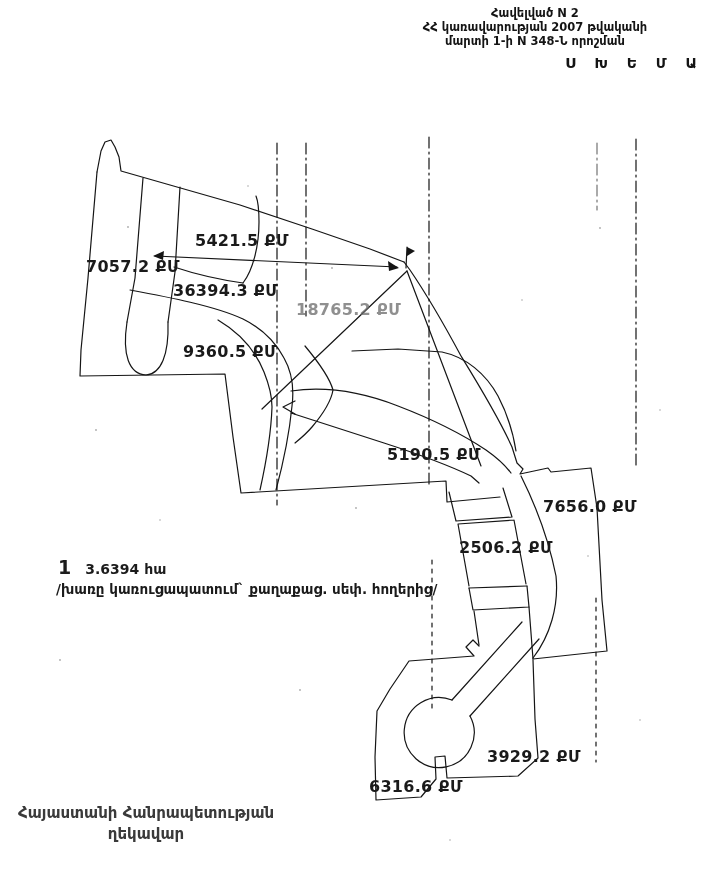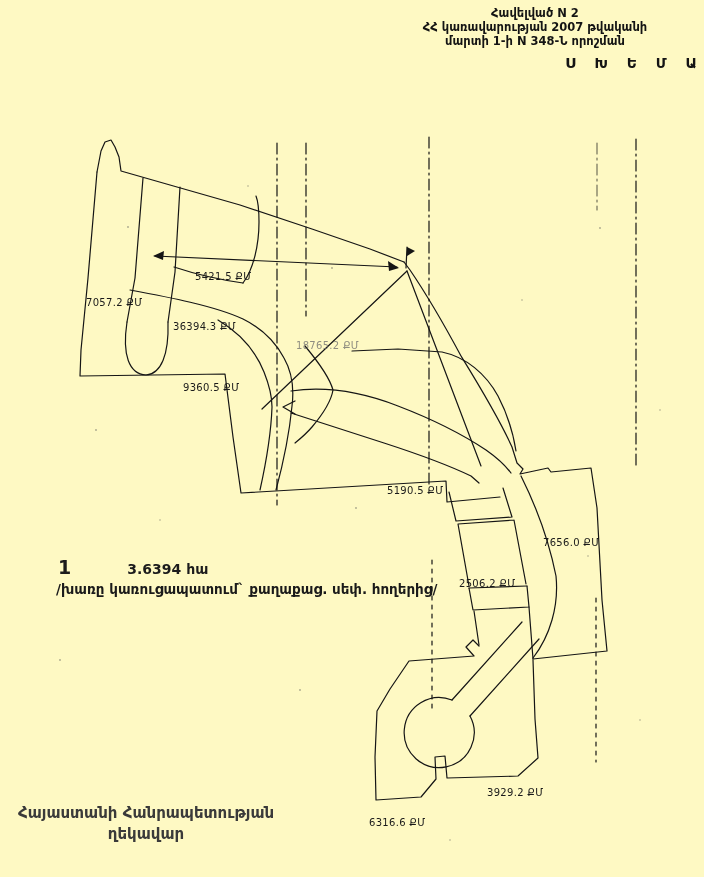--- a/index.html
+++ b/index.html
@@ -1,46 +1,46 @@
 <!DOCTYPE html>
 <html><head>
 <meta charset="utf-8">
 <style>
   html,body{margin:0;padding:0;background:#888;}
   .page{
-    position:relative;width:704px;height:877px;background:#fef9c3;
+    position:relative;width:704px;height:877px;background:#ffffff;
     font-family:"DejaVu Sans",sans-serif;color:#1c1c1c;overflow:hidden;
   }
   .header-right{
     position:absolute;left:370px;top:6px;width:330px;
     text-align:center;font-size:11.5px;font-weight:bold;line-height:14px;
     color:#141414;
   }
   .doc-title{
     position:absolute;left:0;top:55px;width:100%;text-align:right;
     font-size:14px;font-weight:bold;letter-spacing:7px;color:#141414;
   }
   .doc-subtitle{
     position:absolute;left:0;top:86px;width:100%;text-align:center;
     font-size:12.8px;font-weight:bold;line-height:23px;color:#141414;
   }
   .map-layer{position:absolute;left:0;top:0;width:704px;height:877px;}
   .map-layer svg{display:block;}
   .area-label{
-    position:absolute;font-size:10px;font-weight:normal;letter-spacing:.3px;
-    color:#1a1a1a;white-space:nowrap;margin-top:40px;
+    position:absolute;font-size:16px;font-weight:bold;letter-spacing:.3px;
+    color:#1a1a1a;white-space:nowrap;
   }
   .area-label.faded{color:#6a6a6a;opacity:.75;}
   .legend{
     position:absolute;left:58px;top:556px;white-space:nowrap;
   }
   .legend-row{display:flex;align-items:baseline;}
   .legend-num{font-size:19px;font-weight:bold;margin-right:14px;}
   .legend-label{font-size:13.5px;font-weight:bold;margin-right:18px;}
-  .legend-value{font-size:14px;font-weight:bold;margin-left:42px;}
+  .legend-value{font-size:14px;font-weight:bold;}
   .legend-note{
     position:absolute;left:56px;top:581px;font-size:13.5px;font-weight:bold;
     white-space:nowrap;color:#1a1a1a;
   }
   .footer-left{
     position:absolute;left:4px;top:803px;width:284px;text-align:center;
     font-size:15px;font-weight:bold;line-height:20.5px;color:#3a3a3a;
   }
   .footer-sign{
     position:absolute;left:540px;top:843px;width:160px;text-align:center;

